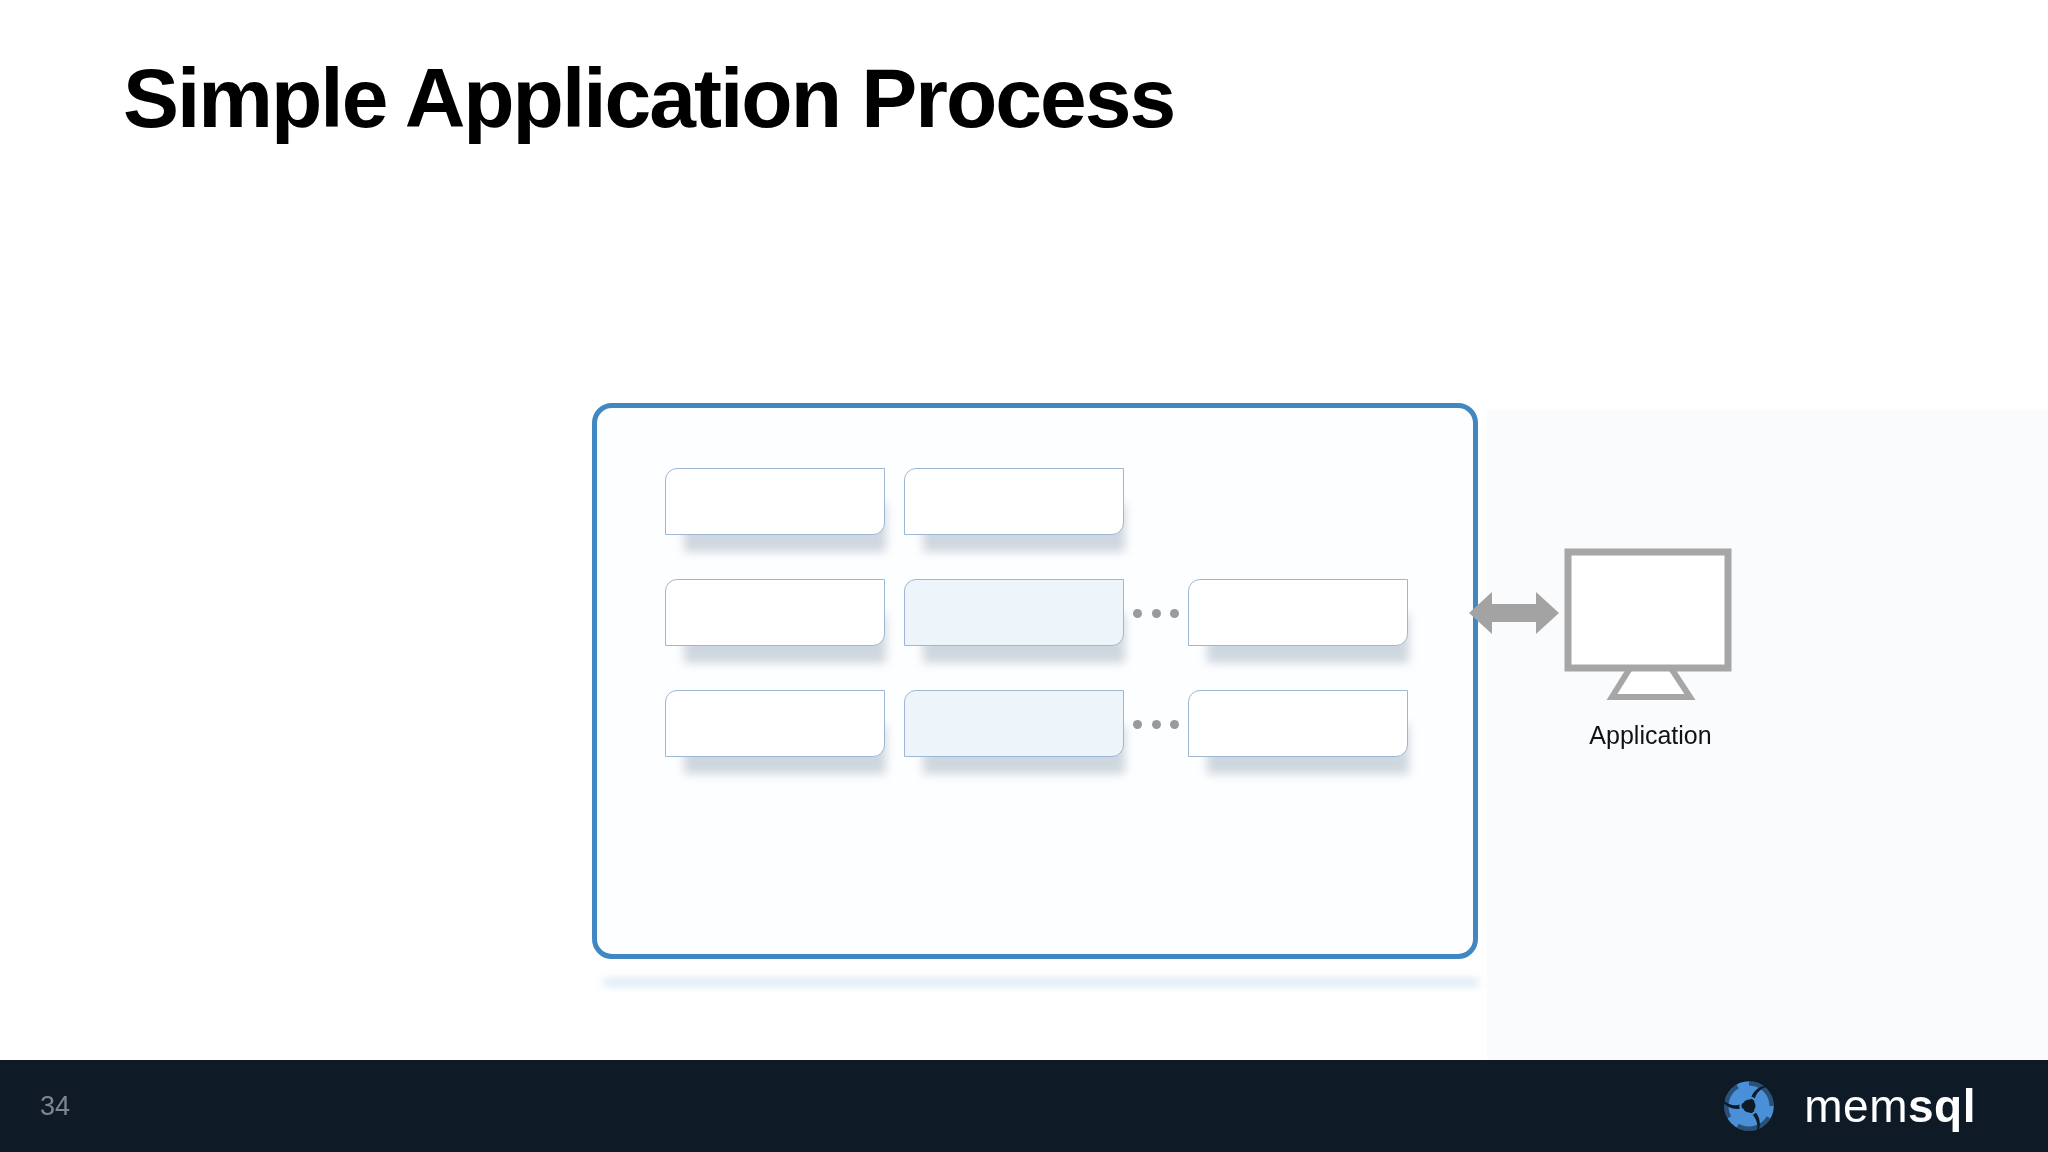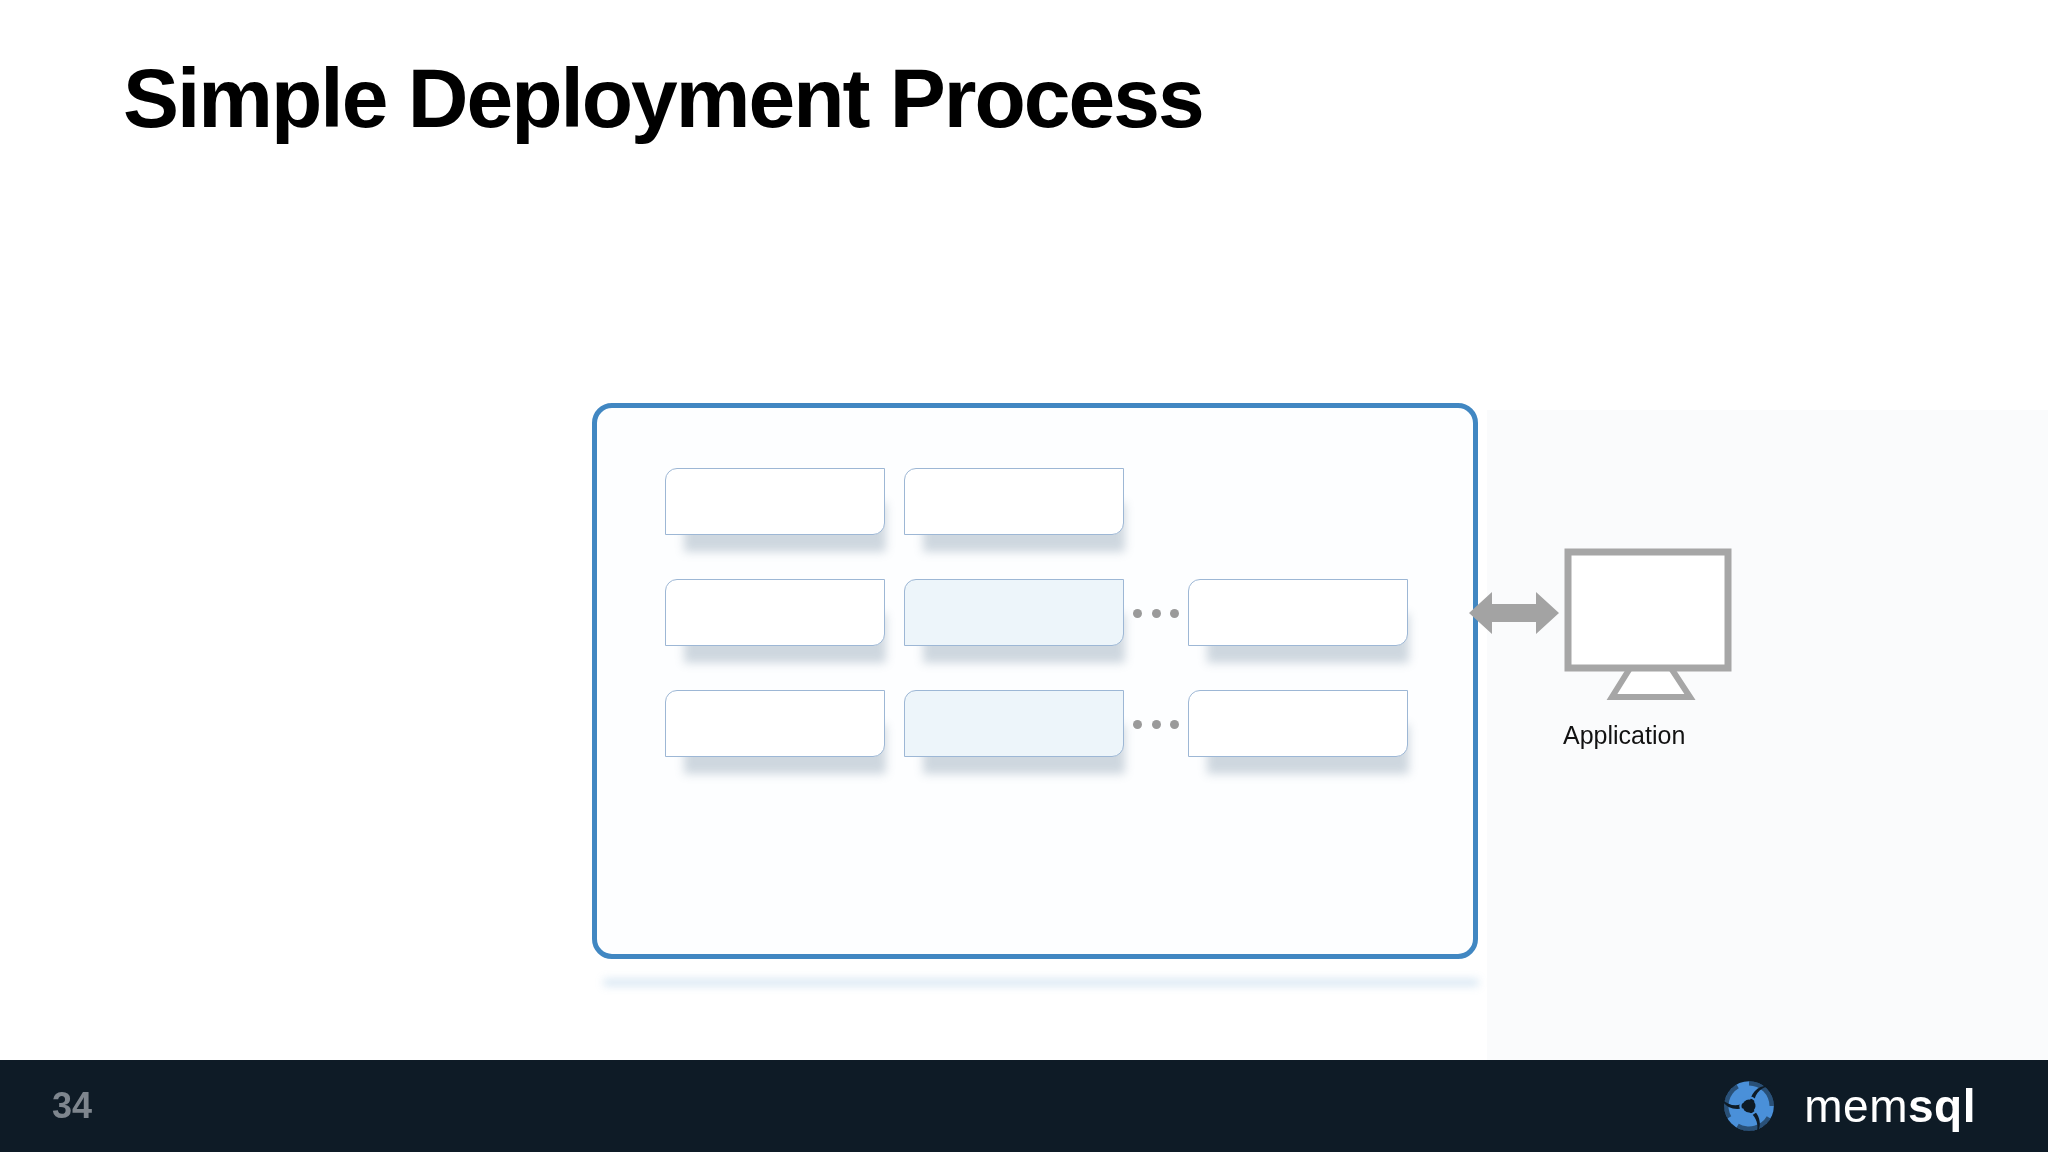--- a/index.html
+++ b/index.html
@@ -48,48 +48,48 @@
   }
   .dots .dot {
     width:9px; height:9px; border-radius:50%;
     background:var(--dot-gray,#9a9a9a);
   }
 
   .arrow-wrap { position:absolute; left:1468px; top:588px; width:92px; height:50px; }
 
   .application { position:absolute; left:1563px; top:547px; width:175px; }
   .application .label {
-    margin-top:10px; font-size:25px;
+    margin-top:10px; text-align:center; font-size:25px;
     color:var(--label-color,#121212);
   }
 
   .footer {
     position:absolute; left:0; right:0; bottom:0; height:92px;
     background:var(--footer-bg,#0e1b26);
     display:flex; align-items:center;
   }
   .page-number {
-    margin-left:52px; font-size:36px; font-weight:bold;
+    margin-left:40px; font-size:27px; font-weight:normal;
     color:var(--footer-muted,#7e868e);
   }
   .logo {
     position:absolute; right:72px; top:50%; transform:translateY(-50%);
     display:flex; align-items:center; gap:28px;
   }
   .logo-text { font-size:46px; color:#ffffff; letter-spacing:0.5px; }
   .logo-text .bold { font-weight:bold; }
 </style>
 </head>
 <body>
 
 <div class="slide">
 
   <div class="side-tint"></div>
 
-  <h1 class="slide-title">Simple Deployment Process</h1>
+  <h1 class="slide-title">Simple Application Process</h1>
 
   <div class="cluster">
       <div class="node" style="left: 68px; top: 60px;"></div>
       <div class="node" style="left: 307px; top: 60px;"></div>
       <div class="node" style="left: 68px; top: 171px;"></div>
       <div class="node highlight" style="left: 307px; top: 171px;"></div>
       <div class="dots" style="left: 536px; top: 200px;">
         <span class="dot"></span>
         <span class="dot"></span>
         <span class="dot"></span>

